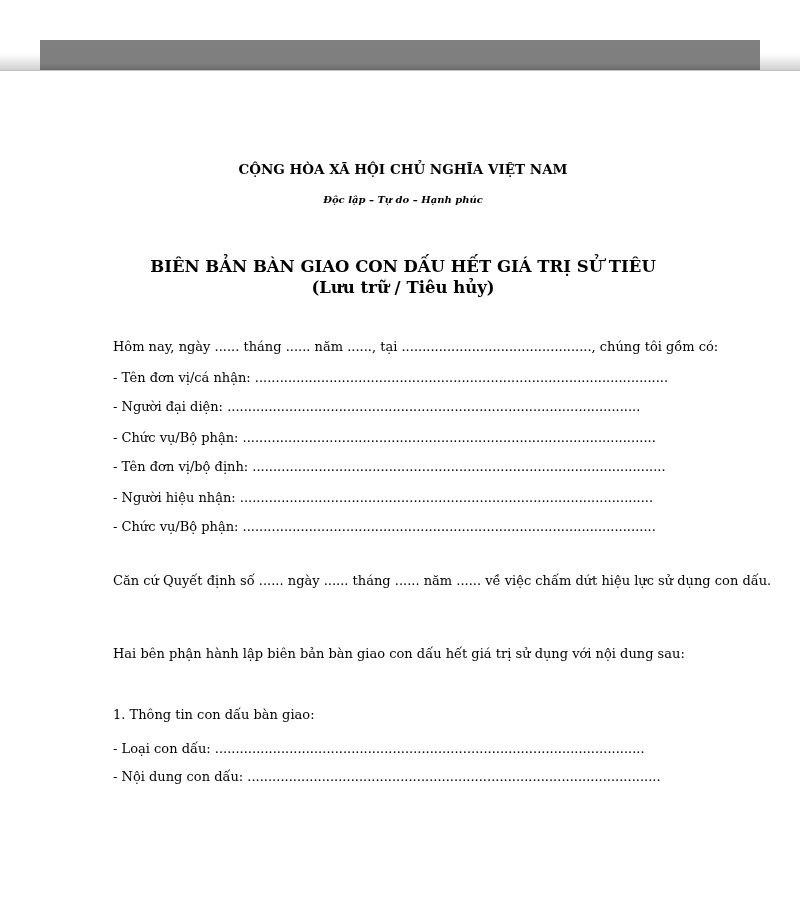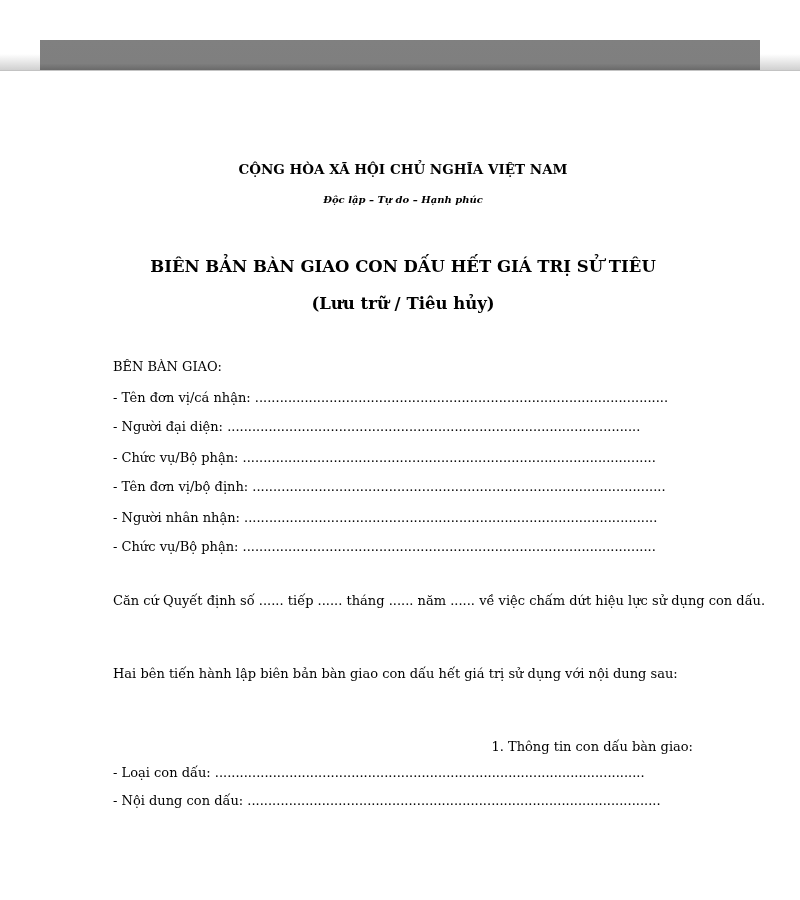--- a/index.html
+++ b/index.html
@@ -78,62 +78,62 @@
     white-space: nowrap;
   }
   .leader { overflow: hidden; } 
   .mt-intro  { margin-top: 40px; }
   .mt-head1  { margin-top: 44px; }
   .mt-f14    { margin-top: 14px; }
   .mt-f15    { margin-top: 12px; }
   .mt-head2  { margin-top: 36px; }
   .mt-basis  { margin-top: 37px; }
   .mt-agree  { margin-top: 56px; }
-  .mt-sec1   { margin-top: 56px; text-align: right; }
-  .mt-f16    { margin-top: 9px; }
+  .mt-sec1   { margin-top: 44px; }
+  .mt-f16    { margin-top: 17px; }
   .mt-f11    { margin-top: 11px; }
 </style>
 </head>
 <body>
 
 <div class="viewport">
 
   <div class="shadow-band"></div>
   <div class="gray-bar"></div>
 
   <div class="page">
     <div class="content">
 
       <p class="motto1 center">CỘNG HÒA XÃ HỘI CHỦ NGHĨA VIỆT NAM</p>
 
       <p class="motto2 center">Độc lập – Tự do – Hạnh phúc</p>
 
       <p class="doc-title center">BIÊN BẢN BÀN GIAO CON DẤU HẾT GIÁ TRỊ SỬ TIÊU</p>
 
-      <p class="doc-title center" style="margin-top:16px;">(Lưu trữ / Tiêu hủy)</p>
+      <p class="doc-title center" style="margin-top:0;">(Lưu trữ / Tiêu hủy)</p>
 
+      <p class="line mt-intro">Hôm nay, ngày ...... tháng ...... năm ......, tại .............................................., chúng tôi gồm có:</p>
 
-      <p class="line mt-head1">BÊN BÀN GIAO:</p>
 
       <p class="line leader mt-f14">- Tên đơn vị/cá nhận: ....................................................................................................</p>
 
       <p class="line leader mt-f15">- Người đại diện: ....................................................................................................</p>
 
       <p class="line leader mt-f14">- Chức vụ/Bộ phận: ....................................................................................................</p>
 
 
       <p class="line leader mt-f15">- Tên đơn vị/bộ định: ....................................................................................................</p>
 
-      <p class="line leader mt-f14">- Người nhân nhận: ....................................................................................................</p>
+      <p class="line leader mt-f14">- Người hiệu nhận: ....................................................................................................</p>
 
       <p class="line leader mt-f15">- Chức vụ/Bộ phận: ....................................................................................................</p>
 
-      <p class="line mt-basis">Căn cứ Quyết định số ...... tiếp ...... tháng ...... năm ...... về việc chấm dứt hiệu lực sử dụng con dấu.</p>
+      <p class="line mt-basis">Căn cứ Quyết định số ...... ngày ...... tháng ...... năm ...... về việc chấm dứt hiệu lực sử dụng con dấu.</p>
 
-      <p class="line mt-agree">Hai bên tiến hành lập biên bản bàn giao con dấu hết giá trị sử dụng với nội dung sau:</p>
+      <p class="line mt-agree">Hai bên phận hành lập biên bản bàn giao con dấu hết giá trị sử dụng với nội dung sau:</p>
 
       <p class="line mt-sec1">1. Thông tin con dấu bàn giao:</p>
 
       <p class="line leader mt-f16">- Loại con dấu: ........................................................................................................</p>
 
       <p class="line leader mt-f11">- Nội dung con dấu: ....................................................................................................</p>
 
     </div>
   </div>
 </div>

